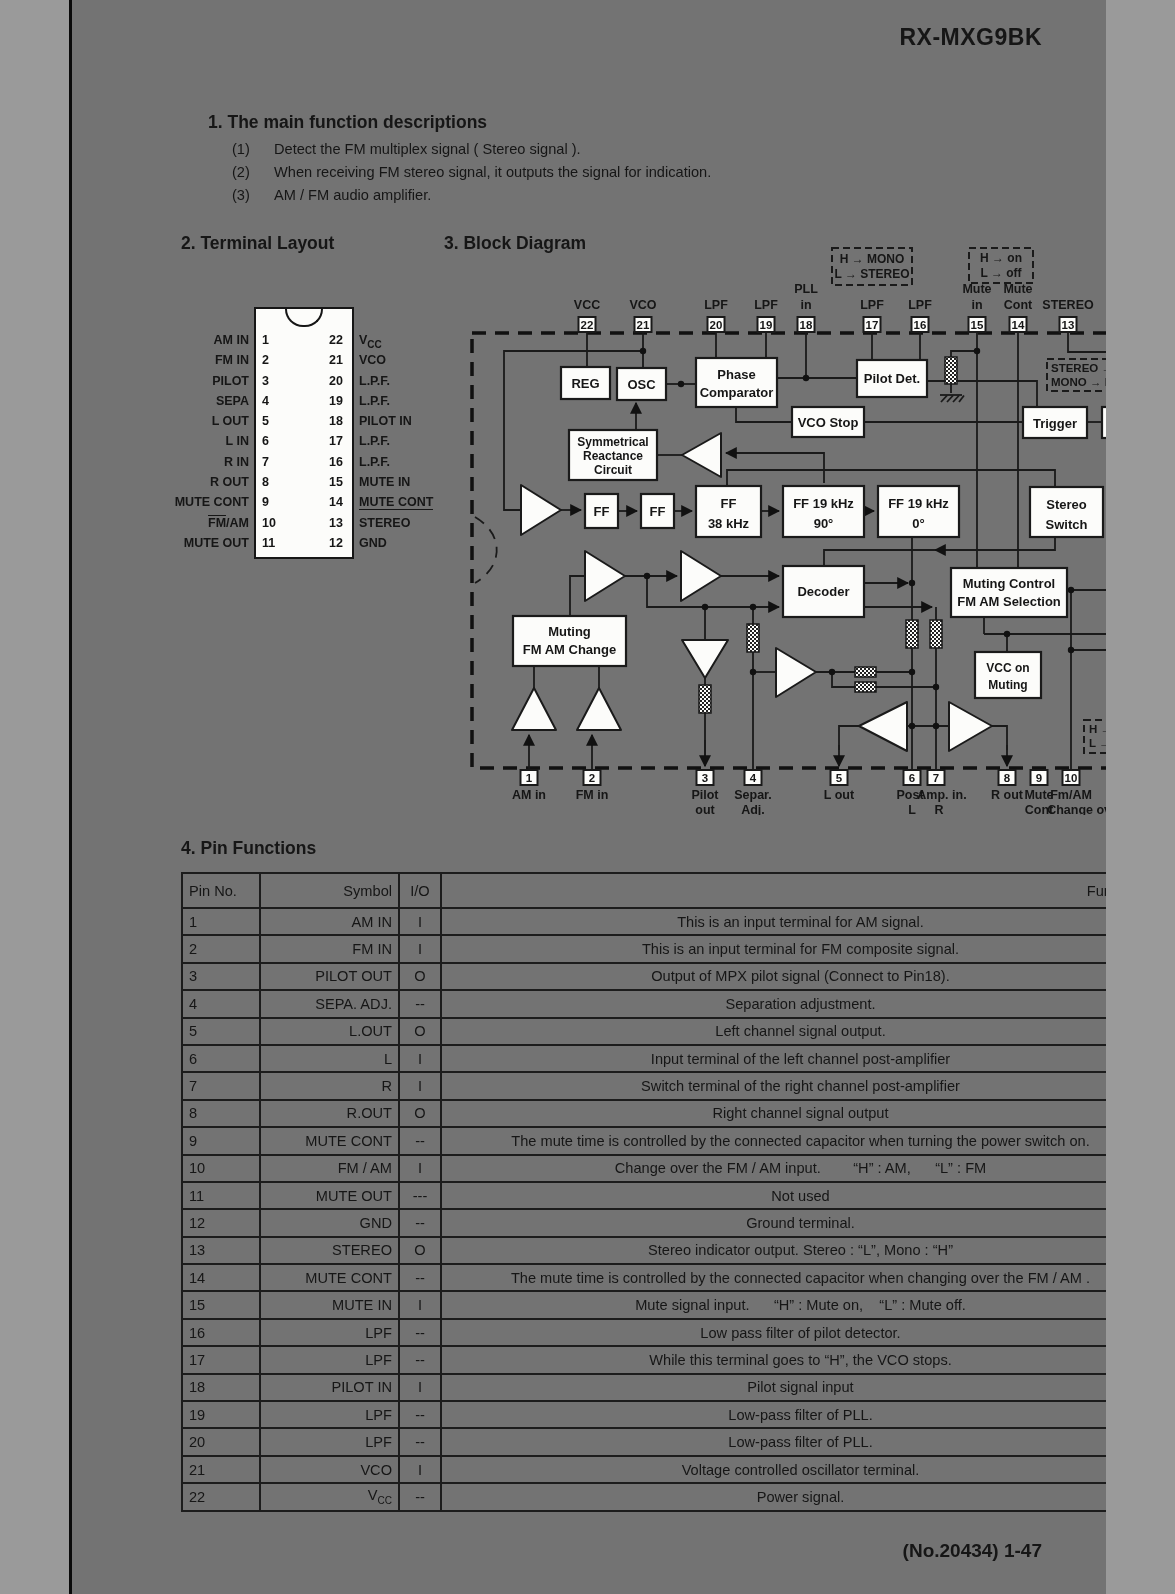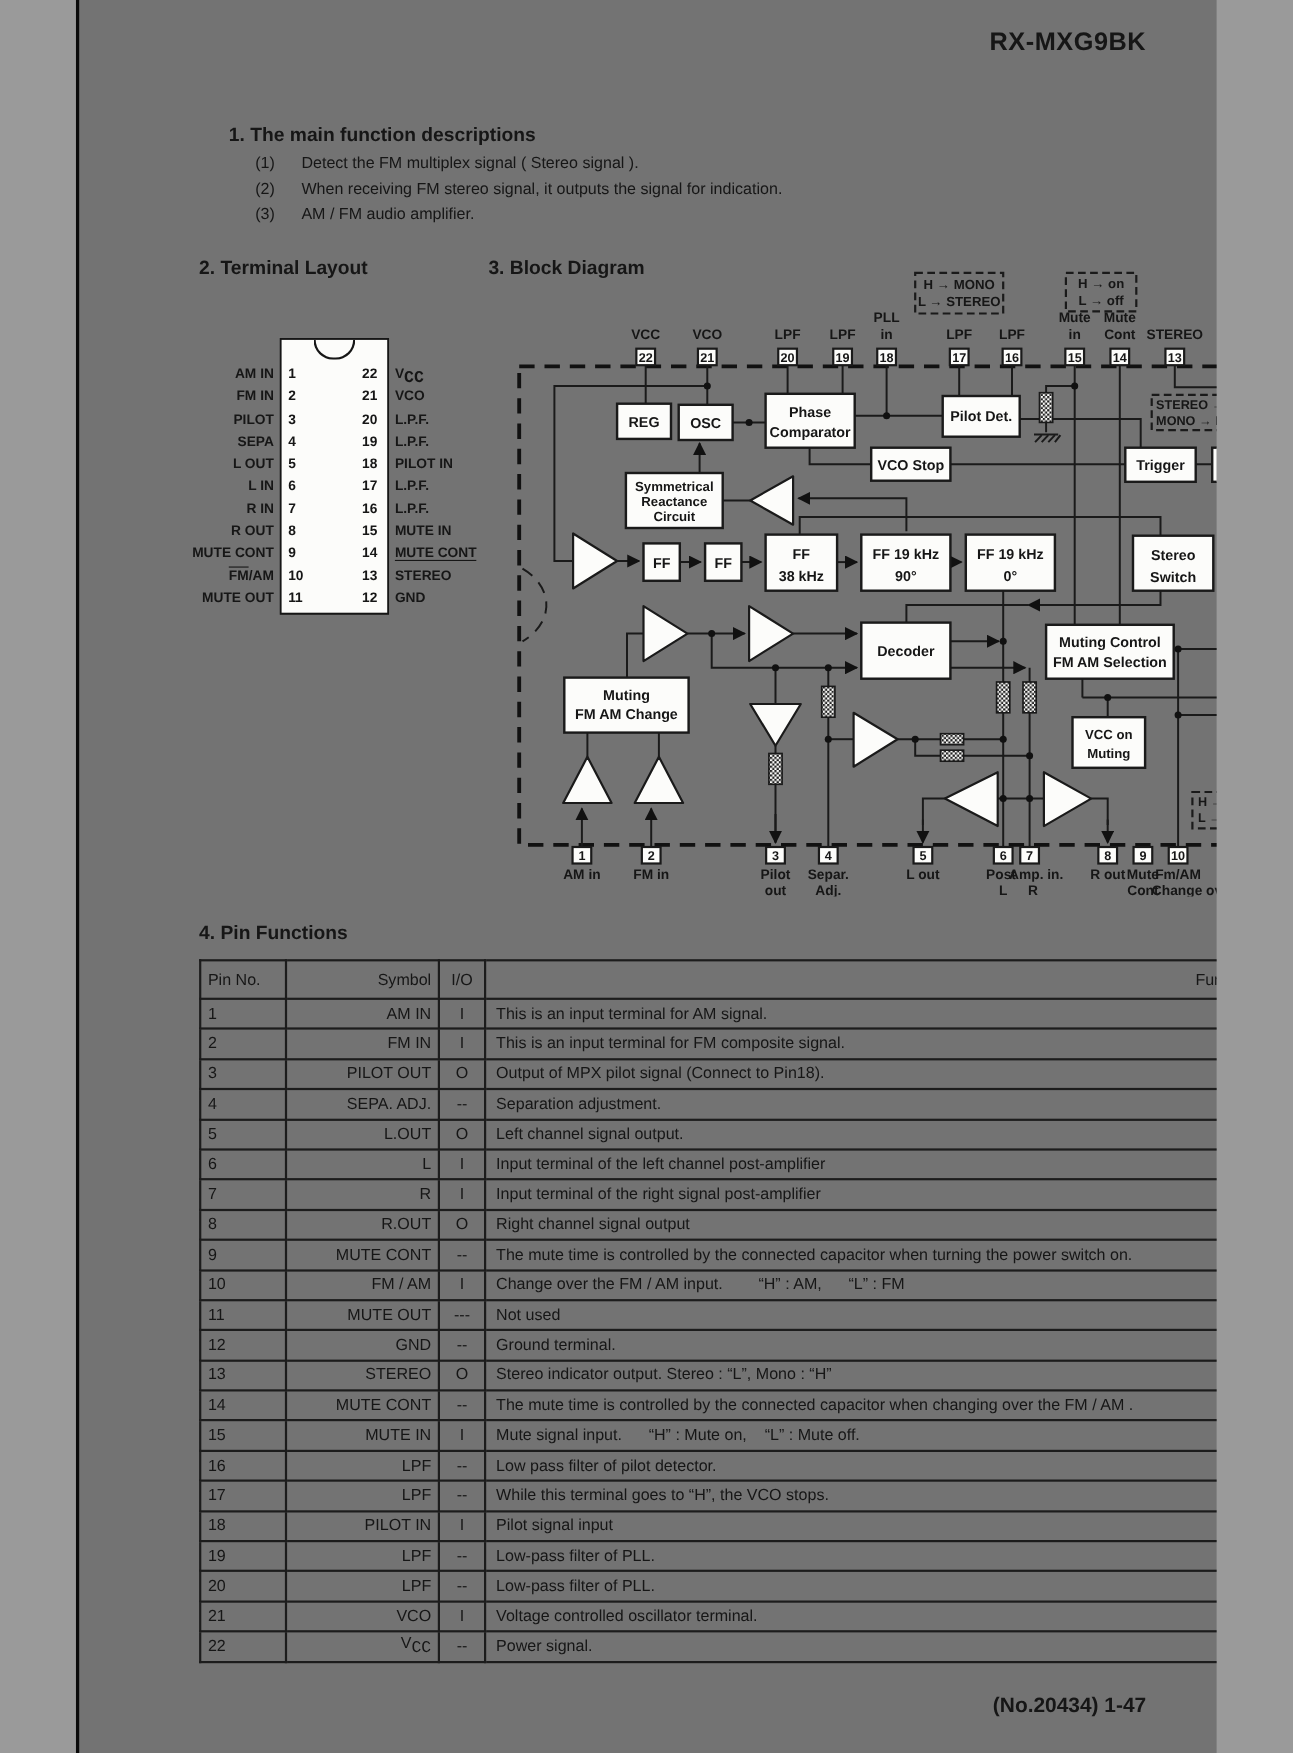--- a/index.html
+++ b/index.html
@@ -23,21 +23,21 @@
   .tl-col{position:absolute;top:32px;}
   .tl-row{height:20.3px;line-height:20.3px;display:flex;font-size:12.5px;font-weight:700;white-space:nowrap;}
   .tl-left{left:0;width:150px;}
   .tl-left .lab{width:80px;text-align:right;}
   .tl-left .num{width:40px;text-align:left;padding-left:13px;}
   .tl-right{left:146px;width:170px;}
   .tl-right .num{width:28px;text-align:right;}
   .tl-right .lab{padding-left:16px;}
   .ovl{border-top:1.6px solid #161616;}
   .ul{border-bottom:1.6px solid #161616;}
-  sub.pinsub{font-size:15px;font-family:Liberation Mono, monospace;}
+  sub.pinsub{font-size:10px;}
 
   
   .bd{position:absolute;left:395px;top:240px;width:740px;height:575px;}
   .w{stroke:#1a1a1a;stroke-width:1.8;fill:none;}
   .ae{marker-end:url(#ah);}
   .bx{fill:#fcfcfa;stroke:#1a1a1a;stroke-width:2.2;}
   .amp{fill:#fcfcfa;stroke:#1a1a1a;stroke-width:2;stroke-linejoin:round;}
   .dashbox{fill:none;stroke:#1a1a1a;stroke-width:2;stroke-dasharray:7 4;}
   .bigdash{fill:none;stroke:#111;stroke-width:3.5;stroke-dasharray:14 9;}
   .pin-sq{fill:#fcfcfa;stroke:#1a1a1a;stroke-width:2;}
@@ -53,21 +53,21 @@
 
   
   .pftable{position:absolute;left:112px;top:872px;width:977px;border-collapse:collapse;
            font-size:14.6px;}
   .pftable th,.pftable td{border:2.2px solid #1c1c1c;padding:0 6px;}
   .pftable th{height:33px;font-weight:400;}
   .pftable td{height:25.4px;}
   .c-pin{width:64px;text-align:left;}
   .c-sym{width:125px;text-align:right;white-space:nowrap;}
   .c-io{width:28px;text-align:center;}
-  .c-fn{text-align:left;padding-left:9px !important;white-space:pre-wrap;}
+  .c-fn{text-align:center;padding-left:9px !important;white-space:pre-wrap;}
   .footer{position:absolute;top:1540px;right:64px;font-size:19px;font-weight:700;}
 </style>
 </head>
 <body>
 
 <div class="page">
   <div class="edge-line"></div>
 
   <div class="model">RX-MXG9BK</div>
 
@@ -599,21 +599,21 @@
       <tr>
           <td class="c-pin">6</td>
           <td class="c-sym">L</td>
           <td class="c-io">I</td>
           <td class="c-fn">Input terminal of the left channel post-amplifier</td>
         </tr>
       <tr>
           <td class="c-pin">7</td>
           <td class="c-sym">R</td>
           <td class="c-io">I</td>
-          <td class="c-fn">Input terminal of the right signal post-amplifier</td>
+          <td class="c-fn">Switch terminal of the right channel post-amplifier</td>
         </tr>
       <tr>
           <td class="c-pin">8</td>
           <td class="c-sym">R.OUT</td>
           <td class="c-io">O</td>
           <td class="c-fn">Right channel signal output</td>
         </tr>
       <tr>
           <td class="c-pin">9</td>
           <td class="c-sym">MUTE CONT</td>

